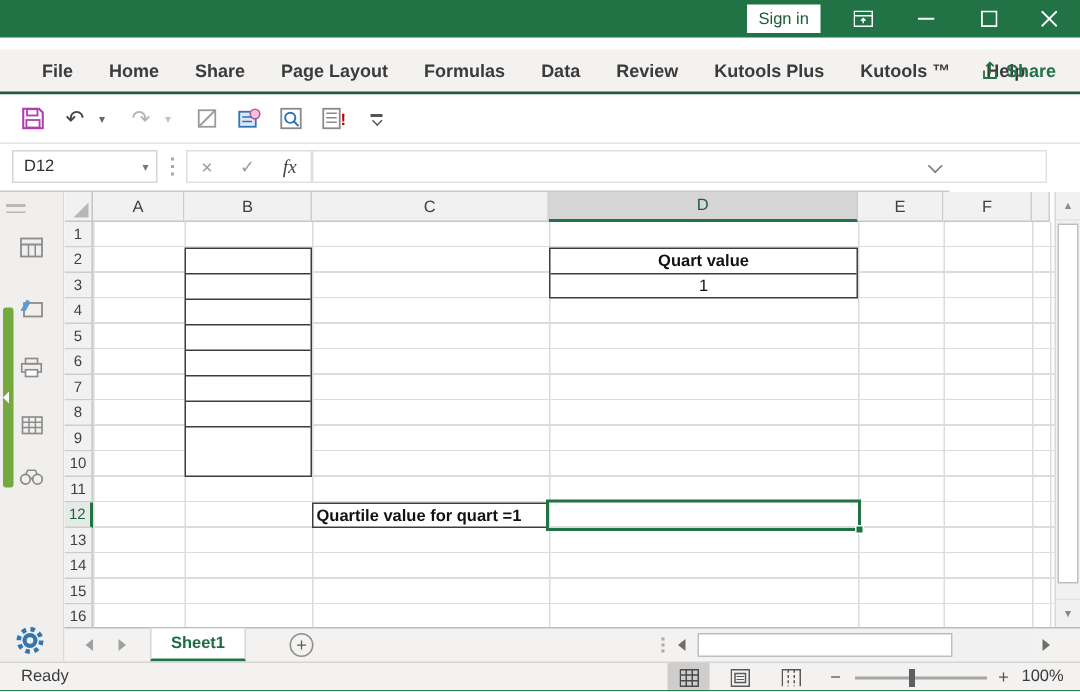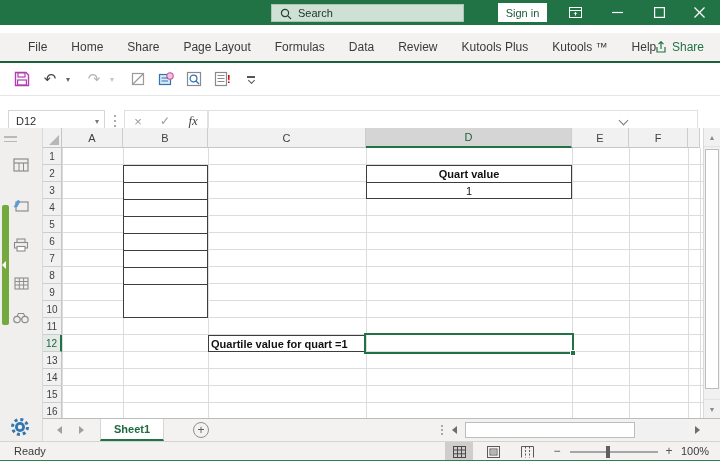--- a/index.html
+++ b/index.html
@@ -26,37 +26,37 @@
                border:1px solid #aac7b6; display:flex; align-items:center; padding-left:26px; cursor:text; }
   .tb-search svg { position:absolute; left:8px; top:3px; }
   .tb-search-label { font-size:11px; color:#20382b; }
   .signin { position:absolute; left:498px; top:3px; width:49px; height:19px; background:#fff; color:#185c37;
             font-size:11px; display:flex; align-items:center; justify-content:center; cursor:pointer; }
   .tb-btn { position:absolute; top:0; width:30px; height:25px; display:flex; align-items:center; justify-content:center; cursor:pointer; }
   .tb-ribbonopts { left:560px; } .tb-min { left:602px; } .tb-max { left:644px; } .tb-close { left:684px; }
 
   
   .menubar { position:absolute; left:0; top:33px; width:720px; height:30px; background:#f3f2f1;
-             border-bottom:2px solid #1e5f3e; display:flex; align-items:flex-end; padding-left:16px; }
+             border-bottom:2px solid #1e5f3e; display:flex; align-items:flex-end; padding-left:16px;font-weight:bold; }
   .menu-tab { font-size:12px; color:#3b3b3b; padding:0 12px; height:28px; line-height:28px; cursor:pointer; white-space:nowrap; }
   .share-btn { position:absolute; right:16px; top:0; height:28px; display:flex; align-items:center; gap:5px;
                color:#217346; font-size:12px; cursor:pointer; }
 
   
   .qat { position:absolute; left:0; top:63px; width:720px; height:33px; background:#fff;
          border-bottom:1px solid #e6e6e6; display:flex; align-items:center; padding-left:10px; }
   .qat-btn { height:24px; min-width:24px; display:flex; align-items:center; justify-content:center; cursor:pointer; margin-right:4px; }
   .qat-caret { width:10px; font-size:8px; color:#666; cursor:pointer; margin-right:6px; }
   .glyph-undo { font-size:15px; color:#444; } .glyph-redo { font-size:15px; color:#b3b3b3; }
   .qat-custom { display:flex; flex-direction:column; align-items:center; width:14px; cursor:pointer; margin-left:6px;}
   .qat-custom .bar { width:8px; height:2px; background:#555; margin-bottom:1px; }
   .qat-custom .chev { width:5px; height:5px; border-right:1.5px solid #555; border-bottom:1.5px solid #555; transform:rotate(45deg); margin-top:-1px;}
 
   
-  .formulabar { position:absolute; left:0; top:96px; width:633px; height:32px; background:#fff; border-bottom:1px solid #c9c9c9;margin-top:10px; }
+  .formulabar { position:absolute; left:0; top:96px; width:633px; height:32px; background:#fff; border-bottom:1px solid #c9c9c9; }
   .namebox { position:absolute; left:8px; top:4px; width:97px; height:22px; border:1px solid #d6d6d6; background:#fff;
              display:flex; align-items:center; padding-left:7px; font-size:11px; color:#2e2e2e; cursor:pointer; }
   .namebox .caret { position:absolute; right:5px; color:#777; font-size:8px; }
   .dots3 { position:absolute; left:114px; top:9px; width:2px; height:2px; background:#a9a9a9;
            box-shadow:0 5px 0 #a9a9a9, 0 10px 0 #a9a9a9; }
   .fb-group { position:absolute; left:124px; top:4px; width:84px; height:22px; border:1px solid #e0e0e0; background:#fff;
               display:flex; align-items:center; justify-content:space-around; }
   .fb-x { color:#9a9a9a; font-size:13px; cursor:pointer; } .fb-check { color:#9a9a9a; font-size:12px; cursor:pointer; }
   .fb-fx { font-family:"Liberation Serif", serif; font-style:italic; font-size:13px; color:#444; cursor:pointer; }
   .fb-input { position:absolute; left:208px; top:4px; width:490px; height:22px; border:1px solid #e0e0e0; background:#fff;
@@ -130,27 +130,20 @@
   .zoom-label { position:absolute; left:681px; top:0; height:19px; line-height:19px; font-size:11px; color:#3b3b3b; cursor:pointer; }
 </style>
 </head>
 <body>
 
 <div class="screen">
 
   <div class="desktop-strip"></div>
 
   <div class="titlebar">
-    <div class="tb-search">
-      <svg width="12" height="12" viewBox="0 0 12 12">
-        <circle cx="5" cy="5" r="3.6" fill="none" stroke="#234434" stroke-width="1.2"></circle>
-        <line x1="7.8" y1="7.8" x2="11" y2="11" stroke="#234434" stroke-width="1.2"></line>
-      </svg>
-      <span class="tb-search-label">Search</span>
-    </div>
     <div class="signin">Sign in</div>
     <div class="tb-btn tb-ribbonopts">
       <svg width="13" height="11" viewBox="0 0 13 11">
         <rect x="0.5" y="0.5" width="12" height="10" fill="none" stroke="#fff" stroke-width="1"></rect>
         <line x1="0.5" y1="3.5" x2="12.5" y2="3.5" stroke="#fff" stroke-width="1"></line>
         <path d="M6.5 8.5 L6.5 5.5 M5 6.8 L6.5 5.3 L8 6.8" fill="none" stroke="#fff" stroke-width="1"></path>
       </svg>
     </div>
     <div class="tb-btn tb-min">
       <svg width="11" height="11" viewBox="0 0 11 11">

